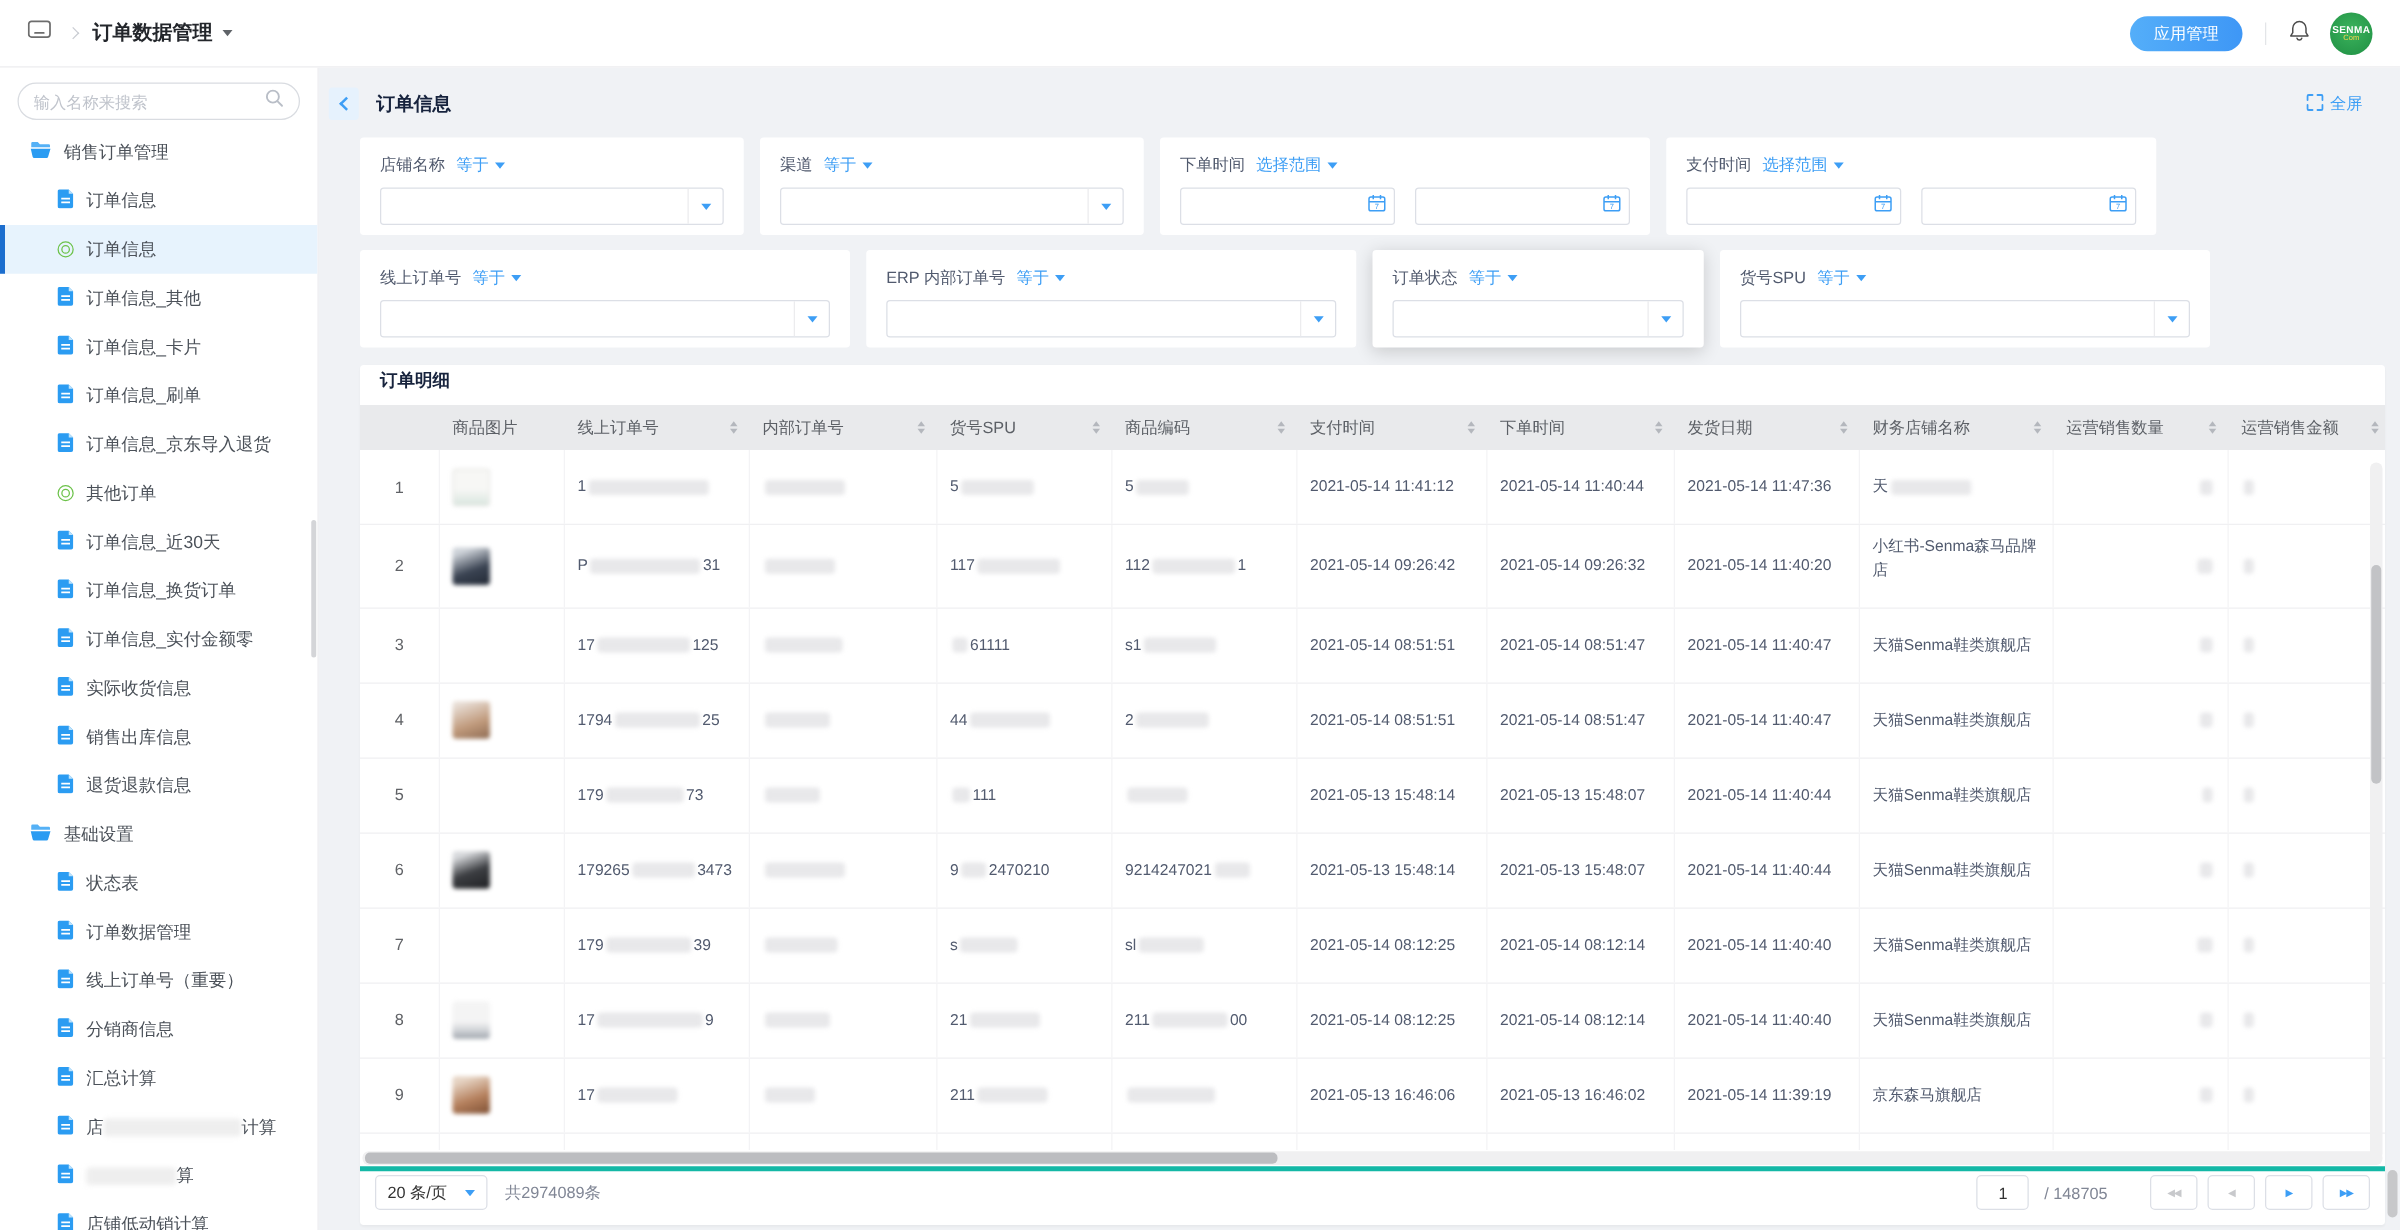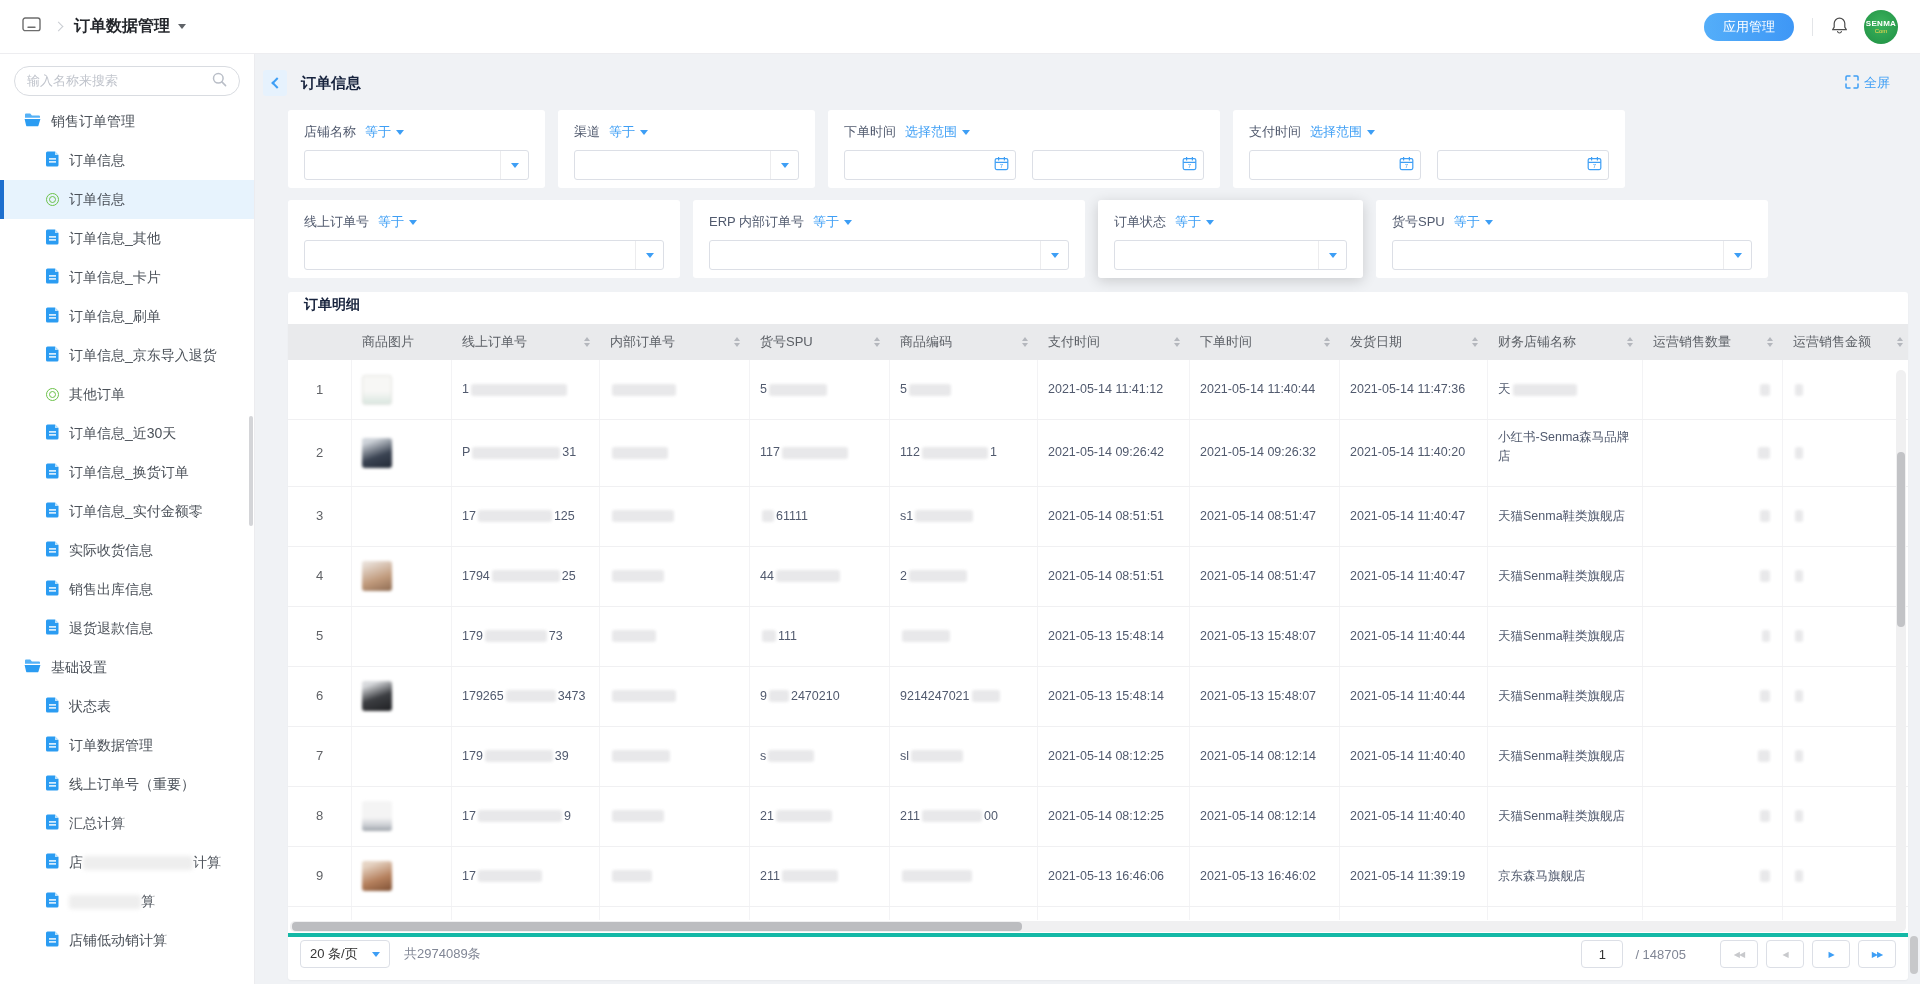--- a/index.html
+++ b/index.html
@@ -22,21 +22,21 @@
   .avatar { width:34px; height:34px; border-radius:50%; background:radial-gradient(circle at 50% 42%,#3bb35d,#1f8f43);
             margin-left:16px; display:flex; flex-direction:column; align-items:center; justify-content:center; }
   .avatar .l1 { color:#fff; font-size:8px; font-weight:bold; letter-spacing:.3px; line-height:9px; }
   .avatar .l2 { color:#ffd94d; font-size:6px; line-height:7px; }
 
   
   .sidebar { position:absolute; left:0; top:54px; bottom:0; width:255px; background:#fff;
              border-right:1px solid #ececef; overflow:hidden; }
   .search { margin:12px 14px 6px; height:30px; border:1px solid #d9dce1; border-radius:15px;
             display:flex; align-items:center; padding:0 12px; }
-  .search input { flex:1; border:none; outline:none; font-size:13px; color:#333; font-family:Liberation Serif, serif; }
+  .search input { flex:1; border:none; outline:none; font-size:13px; color:#333; font-family:Liberation Sans, sans-serif; }
   .search input::placeholder { color:#c0c4cc; }
   .side-item { height:39px; display:flex; align-items:center; gap:10px; padding-left:46px;
                font-size:14px; color:#4b5159; cursor:pointer; position:relative; white-space:nowrap; }
   .side-item.folder { padding-left:24px; }
   .side-item.selected { background:#e7f3fd; }
   .side-item.selected::before { content:""; position:absolute; left:0; top:0; bottom:0; width:4px; background:#1c6ece; }
   .ic-doc,.ic-folder { display:none; flex:none; }
   .ic-target { display:none; width:13px; height:13px; border:1.5px solid #6cc24a; border-radius:50%;
                align-items:center; justify-content:center; flex:none; }
   .ic-target::after { content:""; width:5px; height:5px; border:1.5px solid #6cc24a; border-radius:50%; }
@@ -54,21 +54,21 @@
               align-items:center; justify-content:center; cursor:pointer; }
   .back-chев,.back-chev { width:8px; height:8px; border-left:2px solid #3d9ef5; border-bottom:2px solid #3d9ef5;
                transform:rotate(45deg); margin-left:3px; }
   .c-title { margin-left:14px; font-size:15px; font-weight:bold; color:#17233d; }
   .fullscreen { margin-left:auto; display:flex; align-items:center; gap:5px; color:#3d9ef5;
                 font-size:13px; cursor:pointer; }
 
   
   .filters { margin:14px 30px 0 33px; display:flex; flex-wrap:wrap; }
   .fcard { background:#fff; border-radius:3px; height:78px; padding:13px 16px; margin:0 13px 12px 0; }
-  .fcard.w-sm { width:257px; } .fcard.w-lg { width:392px; } .fcard.w-md { width:265px; }
+  .fcard.w-sm { width:307px; } .fcard.w-lg { width:392px; } .fcard.w-md { width:265px; }
   .fcard.raised { box-shadow:0 3px 14px rgba(0,0,0,.16); }
   .f-lab-row { display:flex; align-items:center; gap:9px; }
   .f-label { font-size:13px; color:#515a6e; }
   .f-op { display:flex; align-items:center; gap:5px; color:#3d9ef5; font-size:13px; cursor:pointer; }
   .sel,.dr { display:none; margin-top:9px; }
   .fcard.select .sel { display:block; }
   .fcard.daterange .dr { display:flex; align-items:center; gap:8px; }
   .sel-box { height:30px; border:1px solid #dcdfe6; border-radius:3px; display:flex; }
   .sel-sp { flex:1; }
   .sel-car { width:28px; border-left:1px solid #ececee; display:flex; align-items:center; justify-content:center; }
@@ -389,20 +389,33 @@
               <path d="M1.5 0.5 h7.5 l3.5 3.5 v10 a1.5 1.5 0 0 1 -1.5 1.5 h-9.5 a1.5 1.5 0 0 1 -1.5 -1.5 v-12 a1.5 1.5 0 0 1 1.5 -1.5 z" fill="#2b9cf2"></path>
               <path d="M9 0.5 l3.5 3.5 h-3.5 z" fill="#bfe3fb"></path>
               <rect x="3" y="7.2" width="7" height="1.4" fill="#fff"></rect>
               <rect x="3" y="10.2" width="7" height="1.4" fill="#fff"></rect>
             </svg>
           </span>
 
           <span><span>线上订单号（重要）</span><span class="sblur" style="width: 0px;"></span><span></span></span>
         </div>
 
+        <div class="side-item doc">
+
+          <span class="ic-doc">
+            <svg width="13" height="16" viewBox="0 0 13 16">
+              <path d="M1.5 0.5 h7.5 l3.5 3.5 v10 a1.5 1.5 0 0 1 -1.5 1.5 h-9.5 a1.5 1.5 0 0 1 -1.5 -1.5 v-12 a1.5 1.5 0 0 1 1.5 -1.5 z" fill="#2b9cf2"></path>
+              <path d="M9 0.5 l3.5 3.5 h-3.5 z" fill="#bfe3fb"></path>
+              <rect x="3" y="7.2" width="7" height="1.4" fill="#fff"></rect>
+              <rect x="3" y="10.2" width="7" height="1.4" fill="#fff"></rect>
+            </svg>
+          </span>
+
+          <span><span>分销商信息</span><span class="sblur" style="width: 0px;"></span><span></span></span>
+        </div>
 
         <div class="side-item doc">
 
           <span class="ic-doc">
             <svg width="13" height="16" viewBox="0 0 13 16">
               <path d="M1.5 0.5 h7.5 l3.5 3.5 v10 a1.5 1.5 0 0 1 -1.5 1.5 h-9.5 a1.5 1.5 0 0 1 -1.5 -1.5 v-12 a1.5 1.5 0 0 1 1.5 -1.5 z" fill="#2b9cf2"></path>
               <path d="M9 0.5 l3.5 3.5 h-3.5 z" fill="#bfe3fb"></path>
               <rect x="3" y="7.2" width="7" height="1.4" fill="#fff"></rect>
               <rect x="3" y="10.2" width="7" height="1.4" fill="#fff"></rect>
             </svg>

